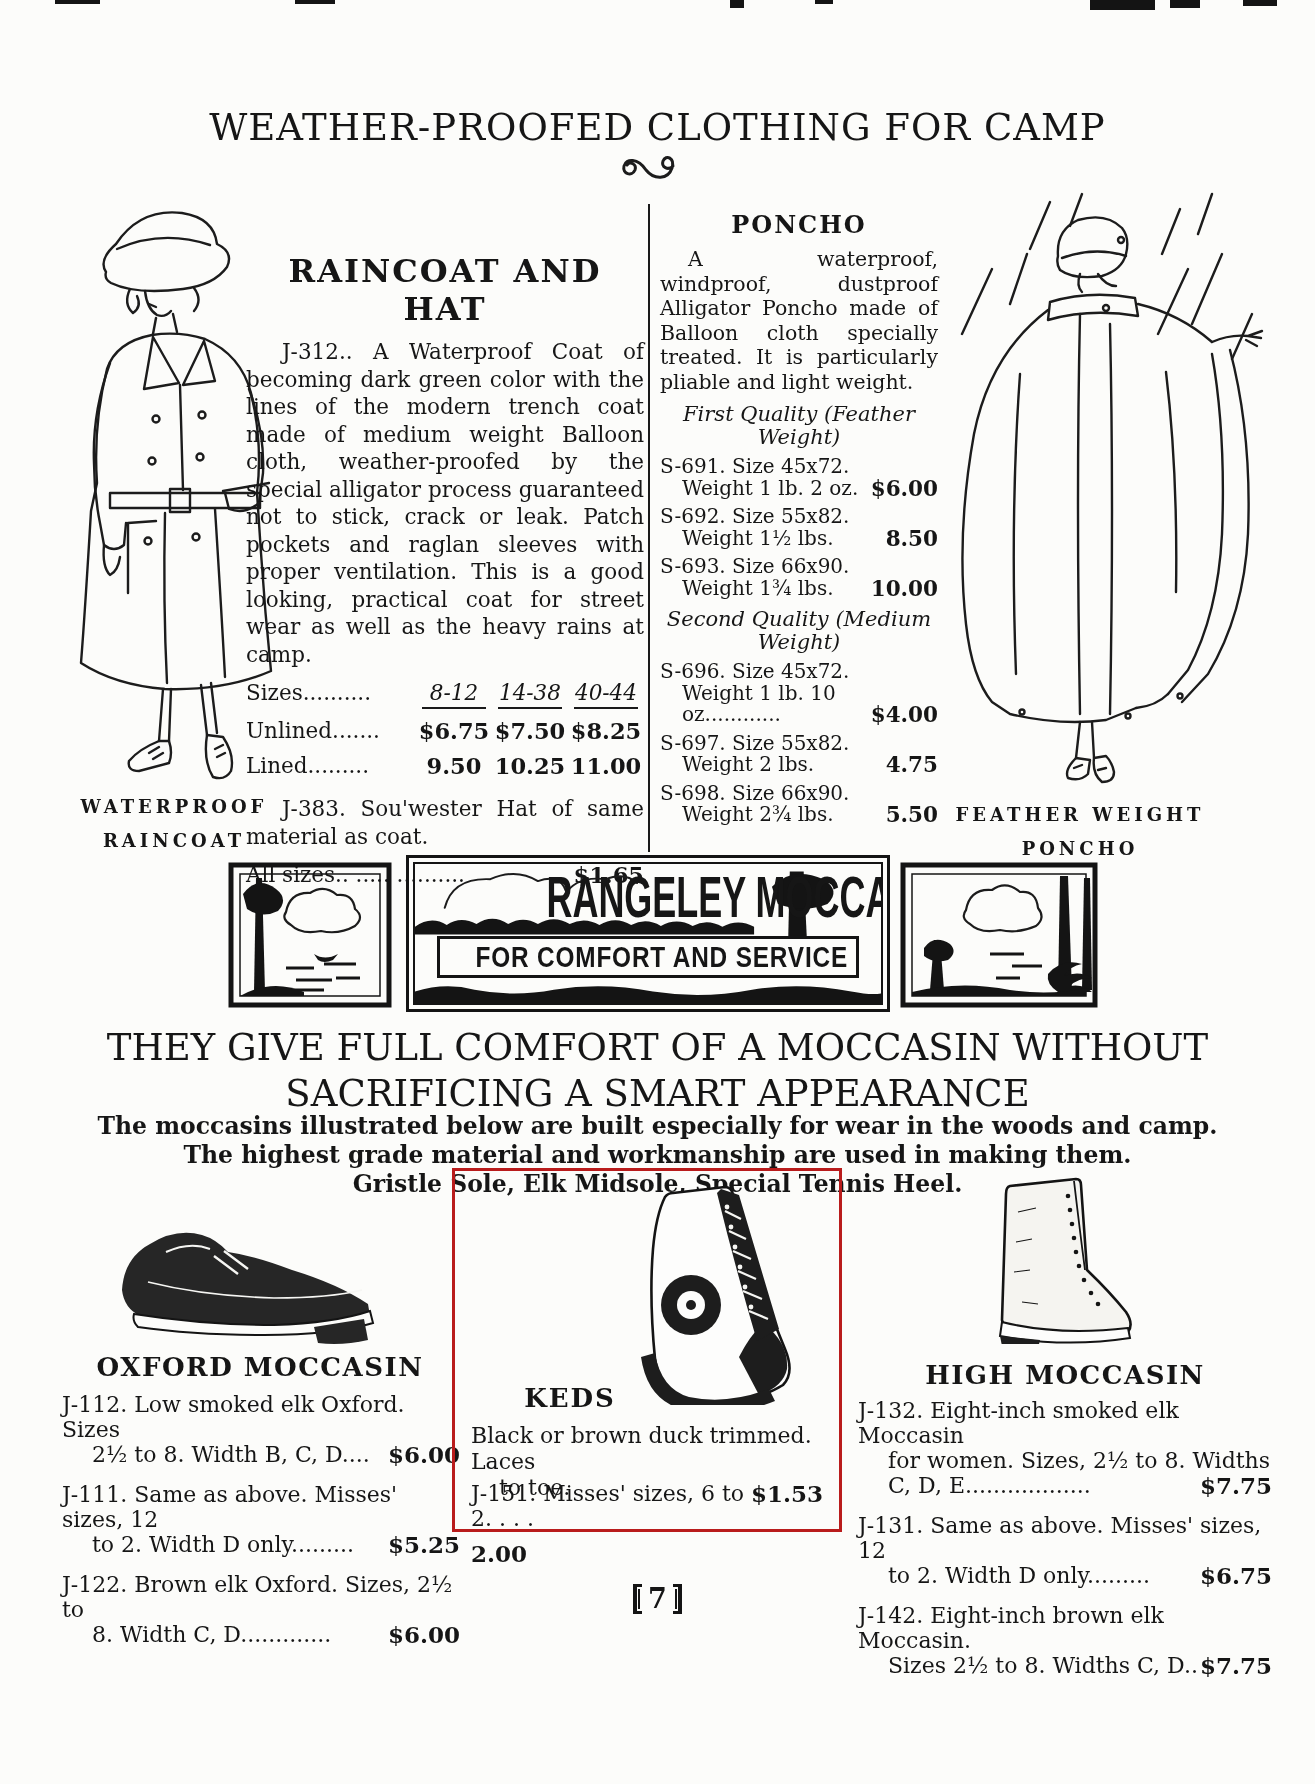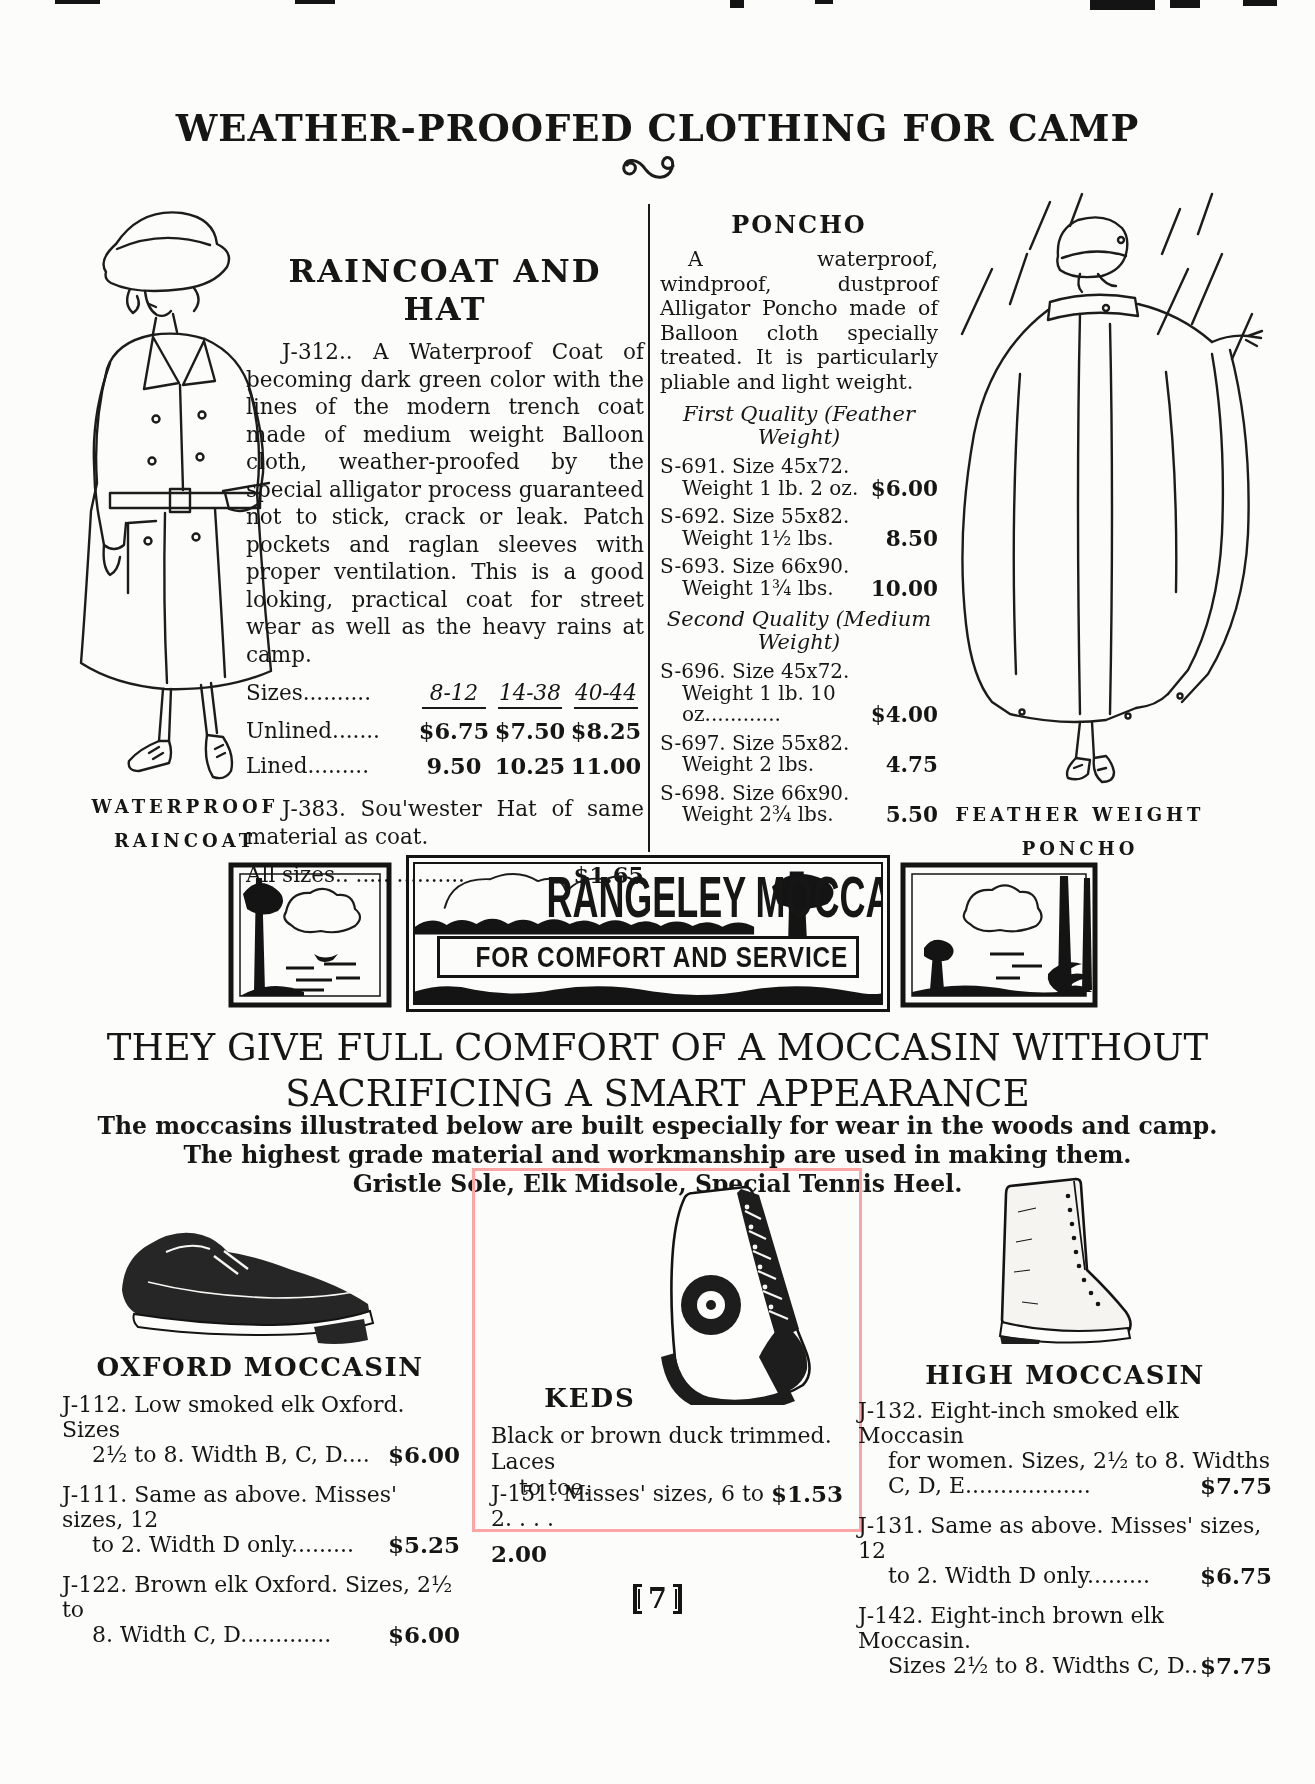--- a/index.html
+++ b/index.html
@@ -6,31 +6,31 @@
   .page{
     position:relative;width:1315px;height:1784px;margin:0 auto;
     background:#fcfcfa;color:#161616;overflow:hidden;
     font-family:"DejaVu Serif", serif;
   }
   .abs{position:absolute;}
   .artifact{position:absolute;background:#141414;}
   
   .main-title{
     left:0;top:106px;width:100%;text-align:center;
-    font-size:37px;letter-spacing:1px;white-space:nowrap;font-weight:bold;
+    font-size:37px;letter-spacing:1px;white-space:nowrap;
   }
   .ornament{left:608px;top:150px;width:100px;height:36px;}
   .col-divider{left:648px;top:204px;width:2px;height:648px;background:#1a1a1a;}
 
   
   .raincoat-illu{left:44px;top:192px;width:295px;height:600px;}
   .illu-caption{
     text-align:center;font-weight:bold;font-size:18px;letter-spacing:4px;line-height:34px;
   }
-  .cap-raincoat{left:50px;top:790px;width:270px;}
+  .cap-raincoat{left:39px;top:790px;width:270px;}
   .cap-poncho{left:945px;top:798px;width:270px;}
 
   .mid-col{left:246px;top:252px;width:398px;}
   .sec-heading{
     text-align:center;font-weight:bold;font-size:32px;letter-spacing:2px;margin:0 0 10px 0;
   }
   .body-par{
     font-size:21.5px;line-height:27.5px;text-align:justify;text-indent:36px;margin:0;
   }
   .sizes-table{margin-top:12px;display:grid;grid-template-columns:170px 76px 76px 76px;row-gap:9px;font-size:21.5px;}
@@ -92,21 +92,21 @@
   .hi-head{left:855px;top:1360px;width:420px;}
   .entries{font-size:22px;line-height:25px;}
   .ox-entries{left:62px;top:1392px;width:398px;}
   .hi-entries{left:858px;top:1398px;width:414px;}
   .entry{margin-bottom:15px;}
   .entry .cont{padding-left:30px;}
   .entry .last{display:flex;justify-content:space-between;}
   .entry .price{font-weight:bold;font-size:23px;}
 
   .keds-box{
-    left:452px;top:1168px;width:390px;height:364px;border:3px solid #fca5a5;box-sizing:border-box;margin-left:20px;
+    left:452px;top:1168px;width:390px;height:364px;border:3px solid #b91c1c;box-sizing:border-box;
   }
   .keds-illu{position:absolute;left:118px;top:6px;width:258px;height:228px;}
   .keds-head{position:absolute;left:0;top:212px;width:230px;text-align:center;font-weight:bold;font-size:26px;letter-spacing:2px;}
   .keds-desc{position:absolute;left:16px;top:252px;width:352px;font-size:22px;line-height:26px;}
   .keds-desc .cont{padding-left:28px;}
   .keds-items{position:absolute;left:16px;top:310px;width:352px;font-size:22px;line-height:25px;}
   .keds-items .row{display:flex;justify-content:space-between;margin-bottom:10px;}
   .keds-items .price{font-weight:bold;font-size:23px;}
 
   

